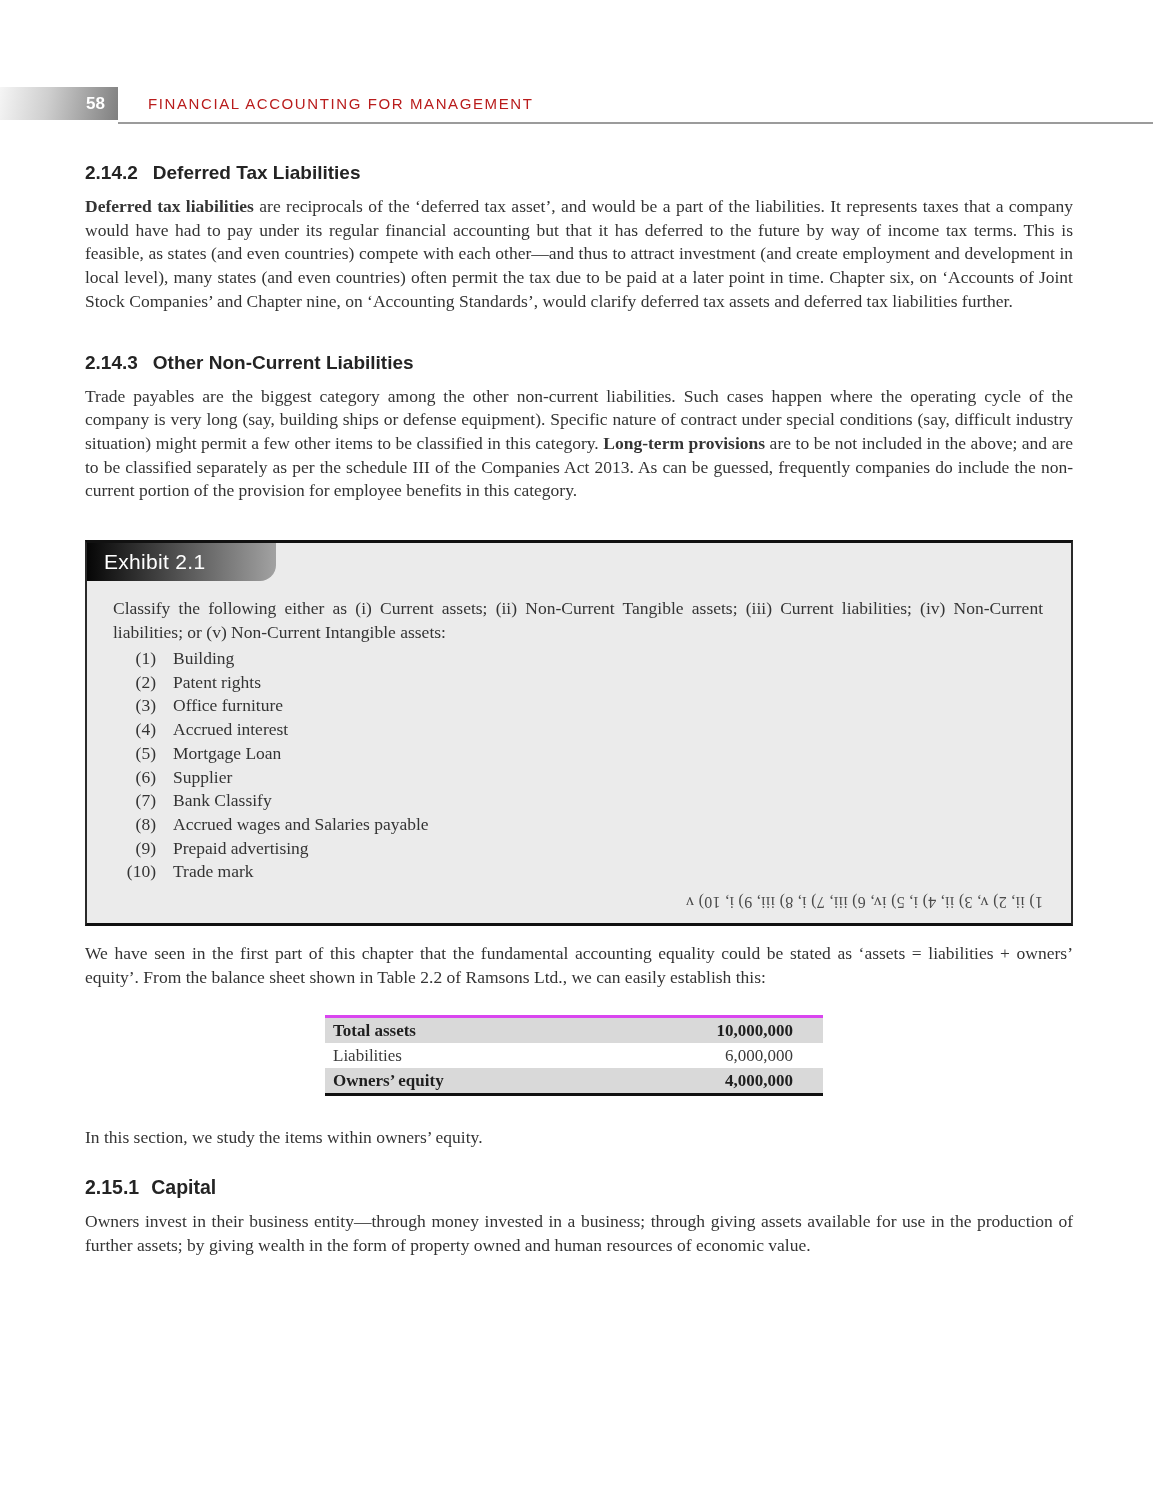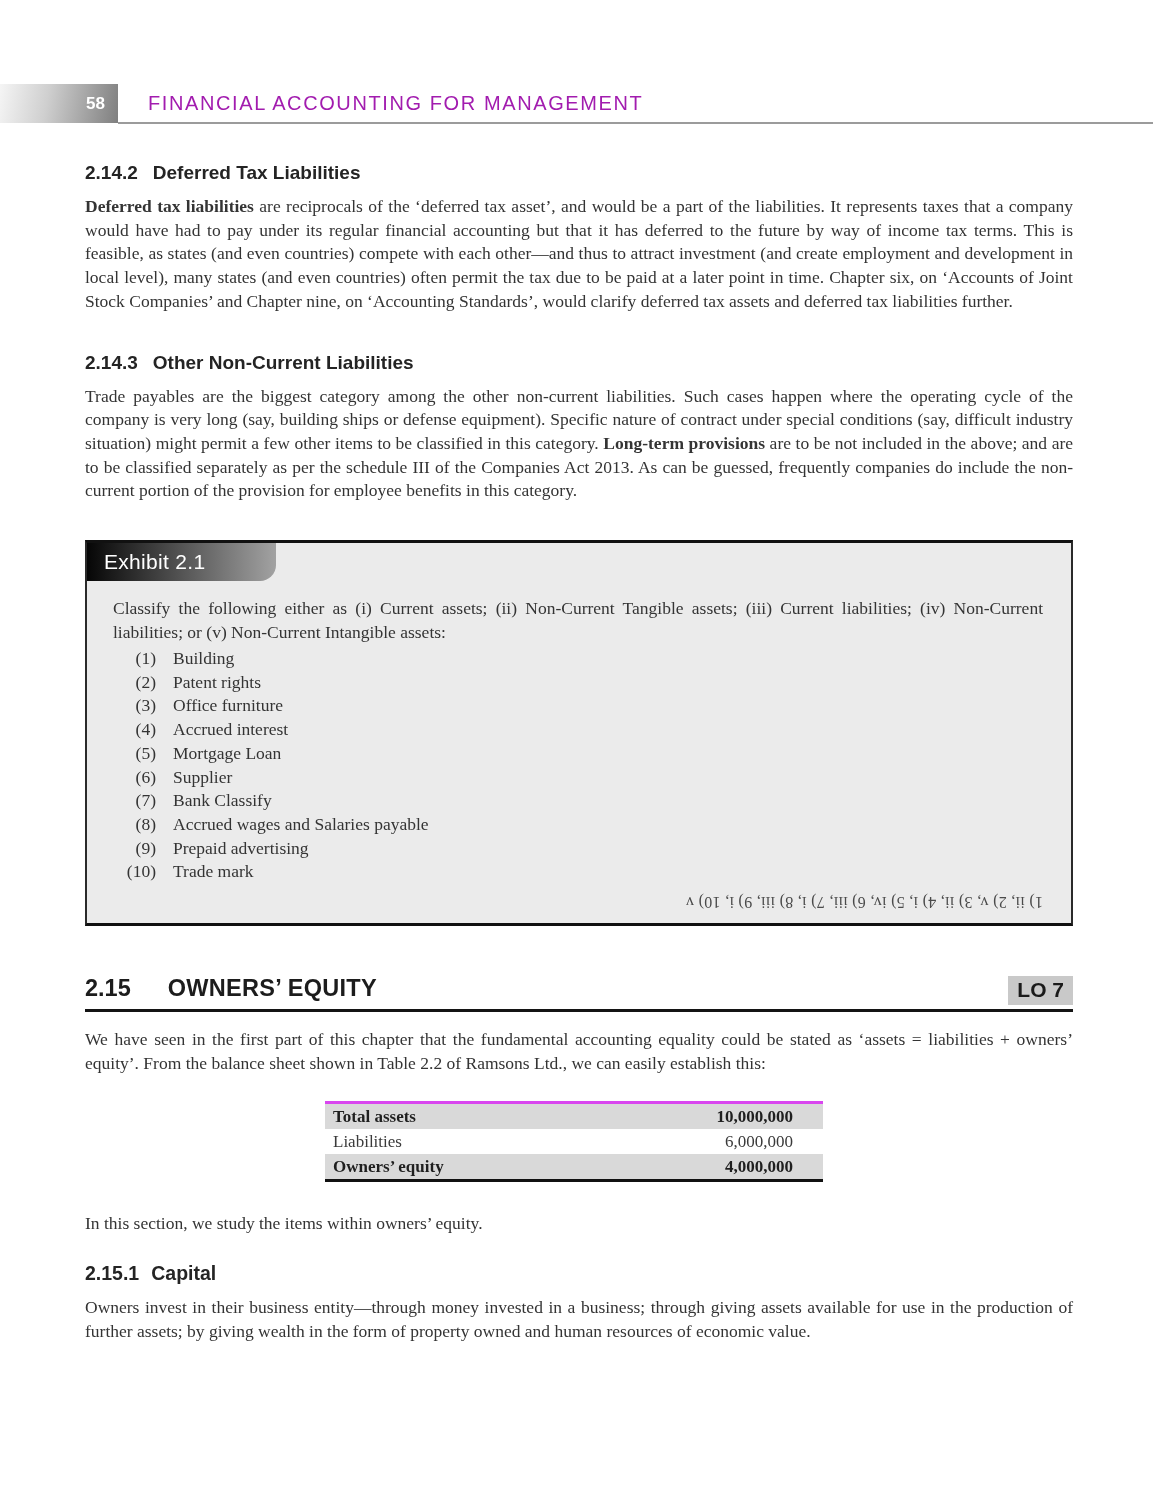--- a/index.html
+++ b/index.html
@@ -5,32 +5,32 @@
   * { margin:0; padding:0; box-sizing:border-box; }
   html,body { background:#ffffff; }
   .page {
     position:relative; width:1159px; height:1500px; background:#ffffff;
     overflow:hidden; color:#2f2f2f;
     font-family:"Liberation Serif","DejaVu Serif",serif;
   }
   
   .header-row { display:flex; align-items:center; margin-top:88px; height:31px; }
   .page-num-bar {
-    width:118px; height:39px; flex:0 0 118px;
+    width:118px; height:33px; flex:0 0 118px;
     background:linear-gradient(100deg,#f5f5f5 0%,#cfcfcf 40%,#7f7f7f 100%);
     display:flex; align-items:center; justify-content:flex-end;
     padding-right:13px;
   }
   .page-num {
     color:#ffffff; font-family:"Liberation Sans","DejaVu Sans",sans-serif;
     font-weight:700; font-size:17px;
   }
   .header-title {
     margin-left:30px; font-family:"Liberation Sans","DejaVu Sans",sans-serif;
-    font-size:20px; letter-spacing:1.6px; color:#a21caf;
+    font-size:15px; letter-spacing:1.6px; color:#b91c1c;
   }
   .header-rule { height:2px; background:#9b9b9b; margin:3px 6px 0 118px; }
   
   .content { padding:0 86px 0 85px; }
   .sec-head {
     font-family:"Liberation Sans","DejaVu Sans",sans-serif;
     font-weight:700; color:#242424; font-size:19px; margin-top:38px;
   }
   .sec-head .sec-num { margin-right:15px; }
   .body-p {
@@ -166,25 +166,20 @@
           </div>
 
           <div class="ex-item">
             <span class="ex-num">(10)</span>
             <span class="ex-label">Trade mark</span>
           </div>
         </div>
       <div class="answer-line">1) ii, 2) v, 3) ii, 4) i, 5) iv, 6) iii, 7) i, 8) iii, 9) i, 10) v</div>
     </div>
 
-    <div class="big-head">
-      <span class="sec-num">2.15</span>
-      <span class="big-title">OWNERS’ EQUITY</span>
-      <span class="lo-badge">LO 7</span>
-    </div>
     <p class="body-p" style="margin-top:16px;"><span>We have seen in the first part of this chapter that the fundamental accounting equality could be stated as ‘</span><span class="i">assets = liabilities + owners’ equity</span><span>’. From the balance sheet shown in Table 2.2 of Ramsons Ltd., we can easily establish this:</span></p>
 
     <div class="equity-table">
 
         <div class="t-row emph">
           <span>Total assets</span>
           <span>10,000,000</span>
         </div>
 
         <div class="t-row">

